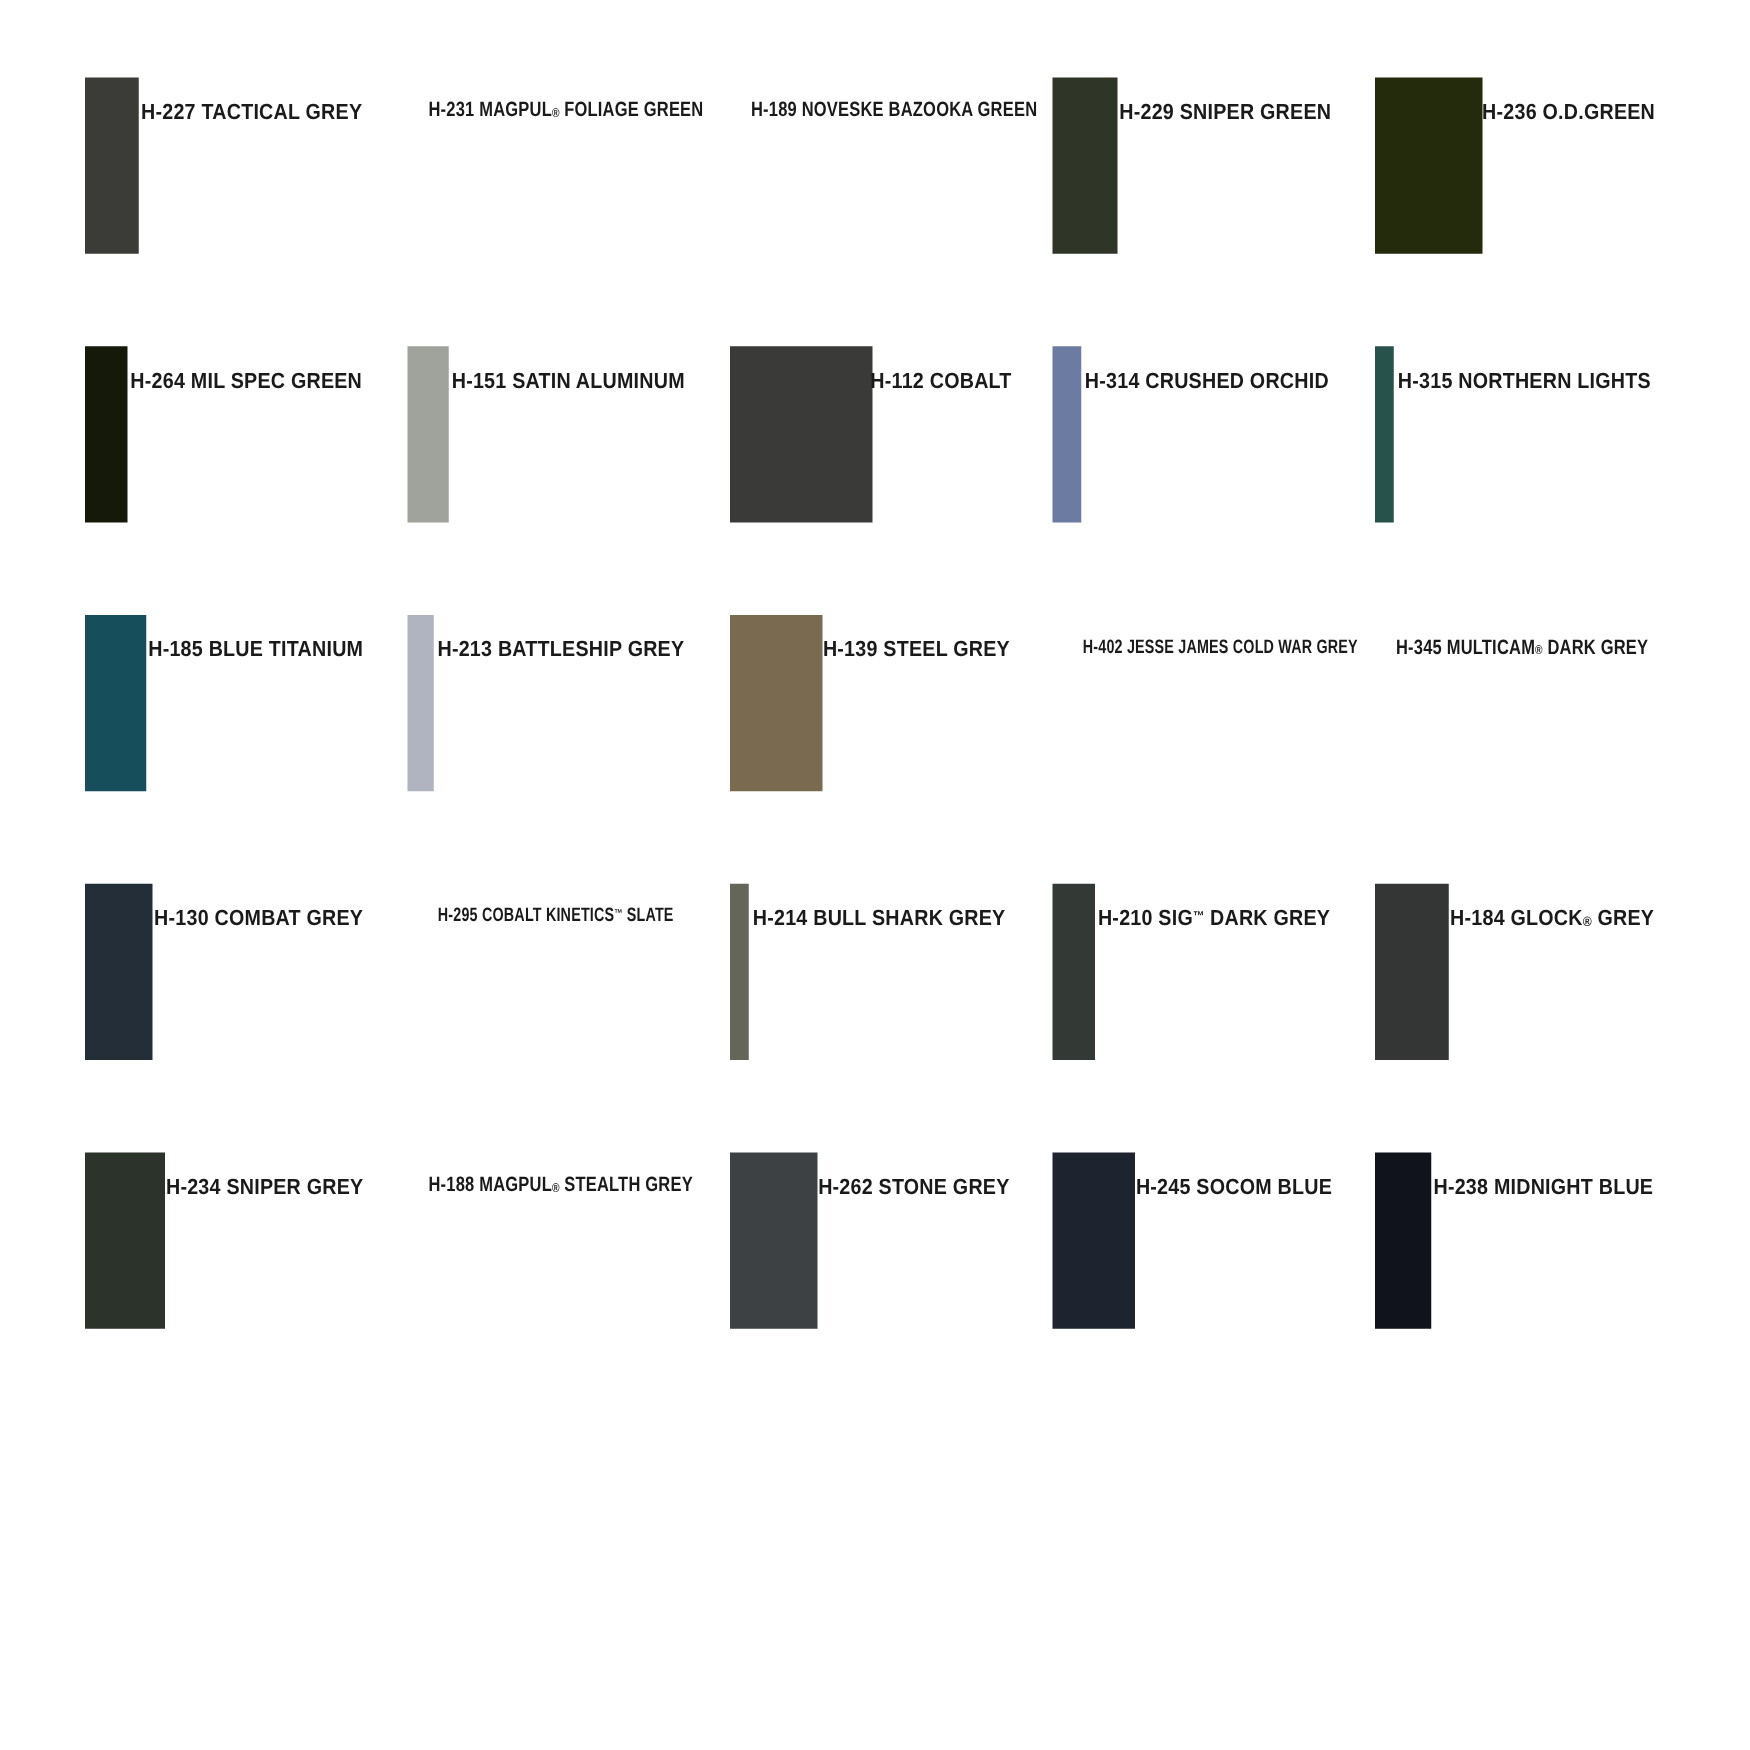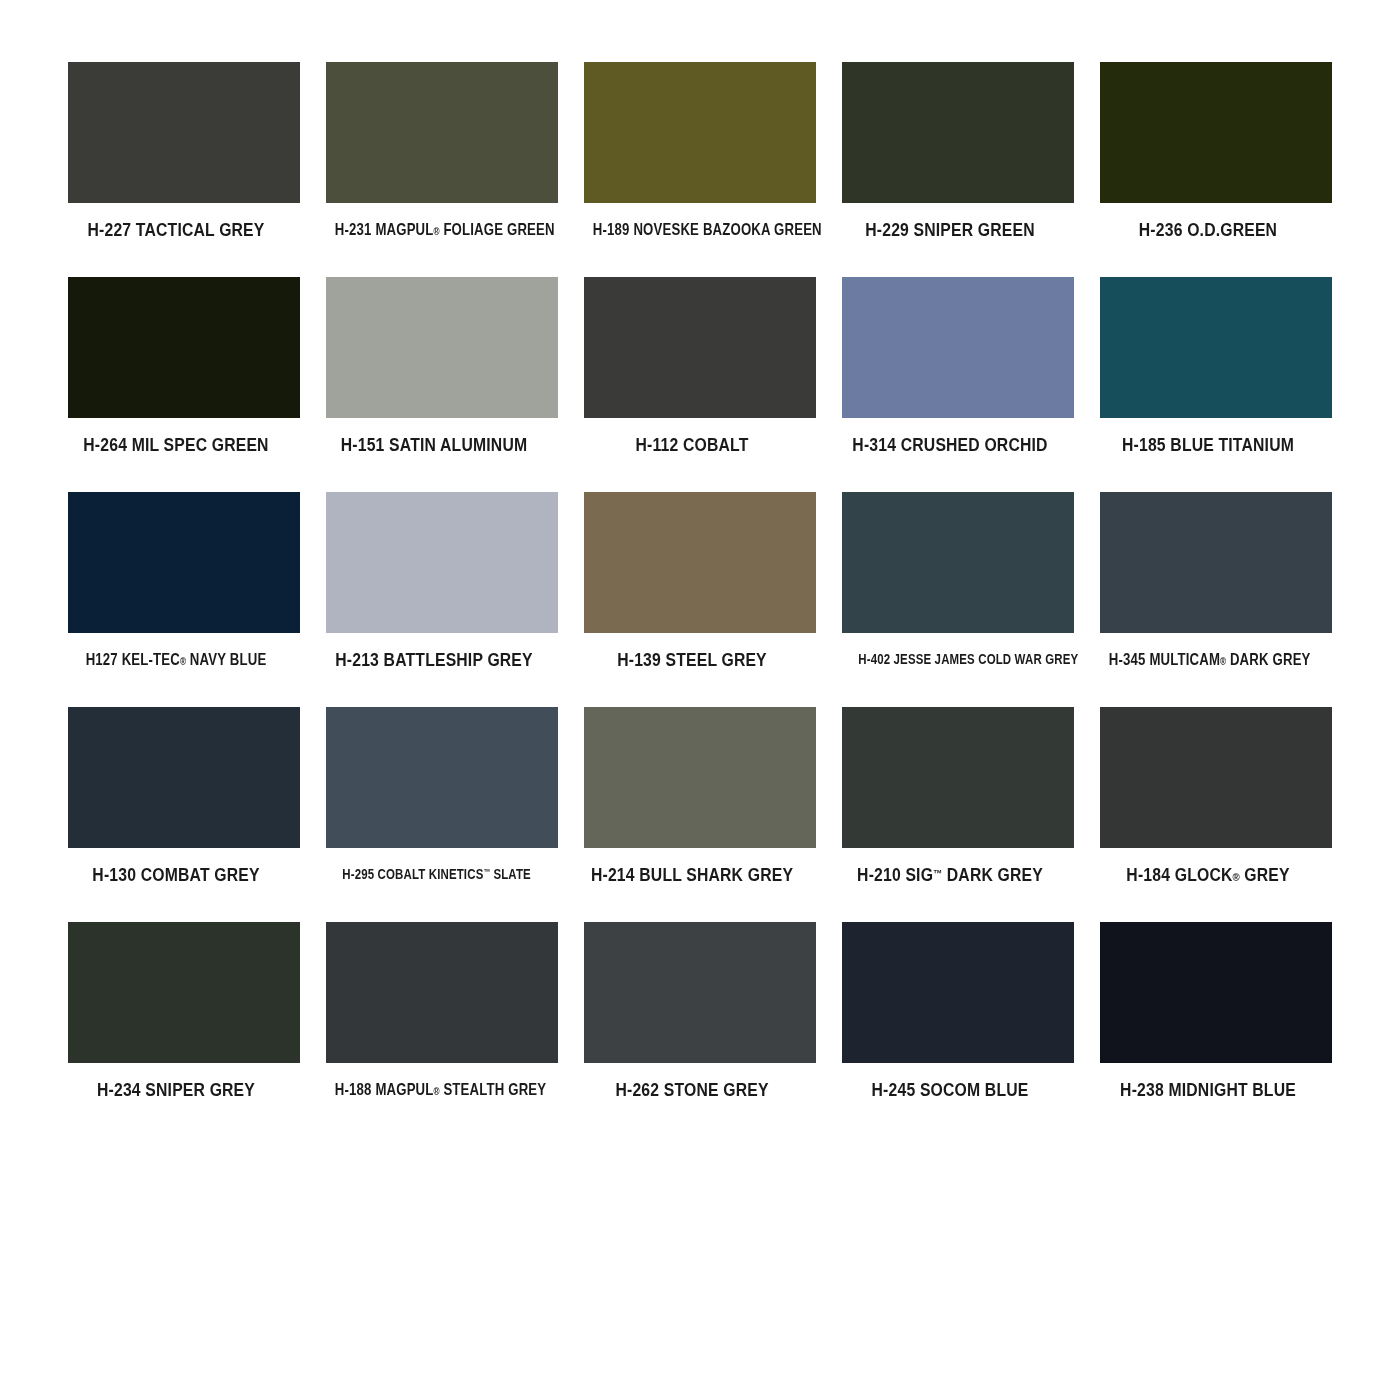--- a/index.html
+++ b/index.html
@@ -30,22 +30,22 @@
     column-gap: 26px;
     row-gap: 0;
     justify-content: start;
     margin-left: 8px;
   }
 
   .cell {
     width: 232px;
     height: 215px;
     display: flex;
-    flex-direction: column;
-    align-items: flex-end;
+    flex-direction: row;
+    align-items: flex-start;
   }
 
   .swatch {
     width: 232px;
     height: 141px;
     display: block;
     border: 0;
   }
 
   .label {
@@ -120,26 +120,26 @@
       </div>
       <div class="cell">
         <div class="swatch" title="H-112 COBALT" style="background-color: rgb(58, 58, 56);"></div>
         <div class="label">H-112 COBALT</div>
       </div>
       <div class="cell">
         <div class="swatch" title="H-314 CRUSHED ORCHID" style="background-color: rgb(108, 123, 162);"></div>
         <div class="label">H-314 CRUSHED ORCHID</div>
       </div>
       <div class="cell">
+        <div class="swatch" title="H-315 NORTHERN LIGHTS" style="background-color: rgb(39, 81, 75);"></div>
+        <div class="label">H-315 NORTHERN LIGHTS</div>
+      </div>
+      <div class="cell">
         <div class="swatch" title="H-185 BLUE TITANIUM" style="background-color: rgb(22, 78, 92);"></div>
         <div class="label">H-185 BLUE TITANIUM</div>
-      </div>
-      <div class="cell">
-        <div class="swatch" title="H127 KEL-TEC® NAVY BLUE" style="background-color: rgb(10, 32, 54);"></div>
-        <div class="label long">H127 KEL-TEC<span class="mark">®</span> NAVY BLUE</div>
       </div>
       <div class="cell">
         <div class="swatch" title="H-213 BATTLESHIP GREY" style="background-color: rgb(176, 179, 192);"></div>
         <div class="label">H-213 BATTLESHIP GREY</div>
       </div>
       <div class="cell">
         <div class="swatch" title="H-139 STEEL GREY" style="background-color: rgb(122, 106, 79);"></div>
         <div class="label">H-139 STEEL GREY</div>
       </div>
       <div class="cell">

